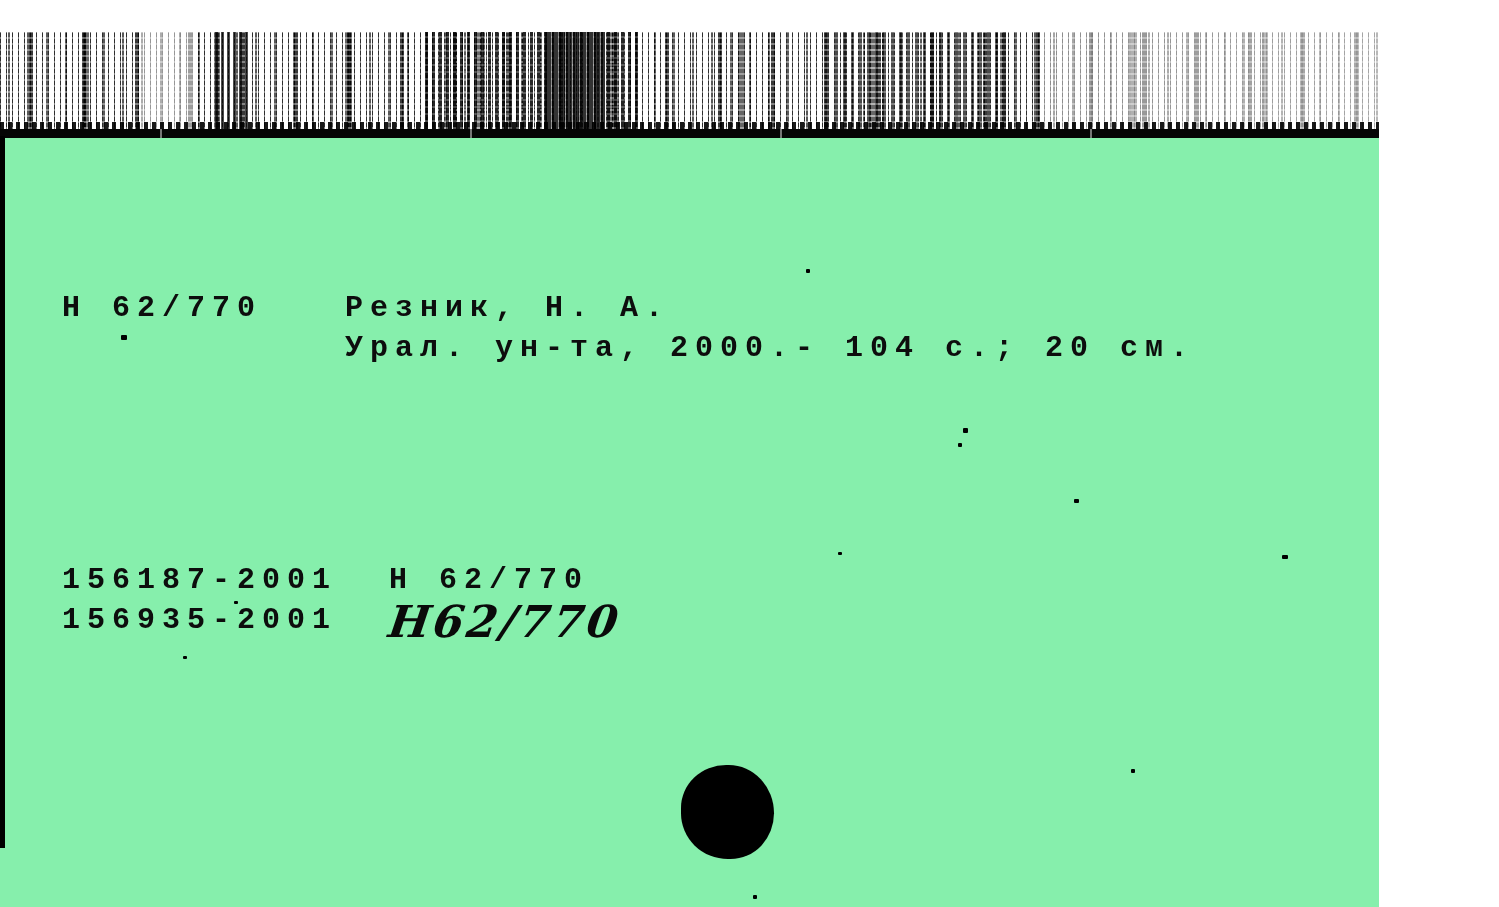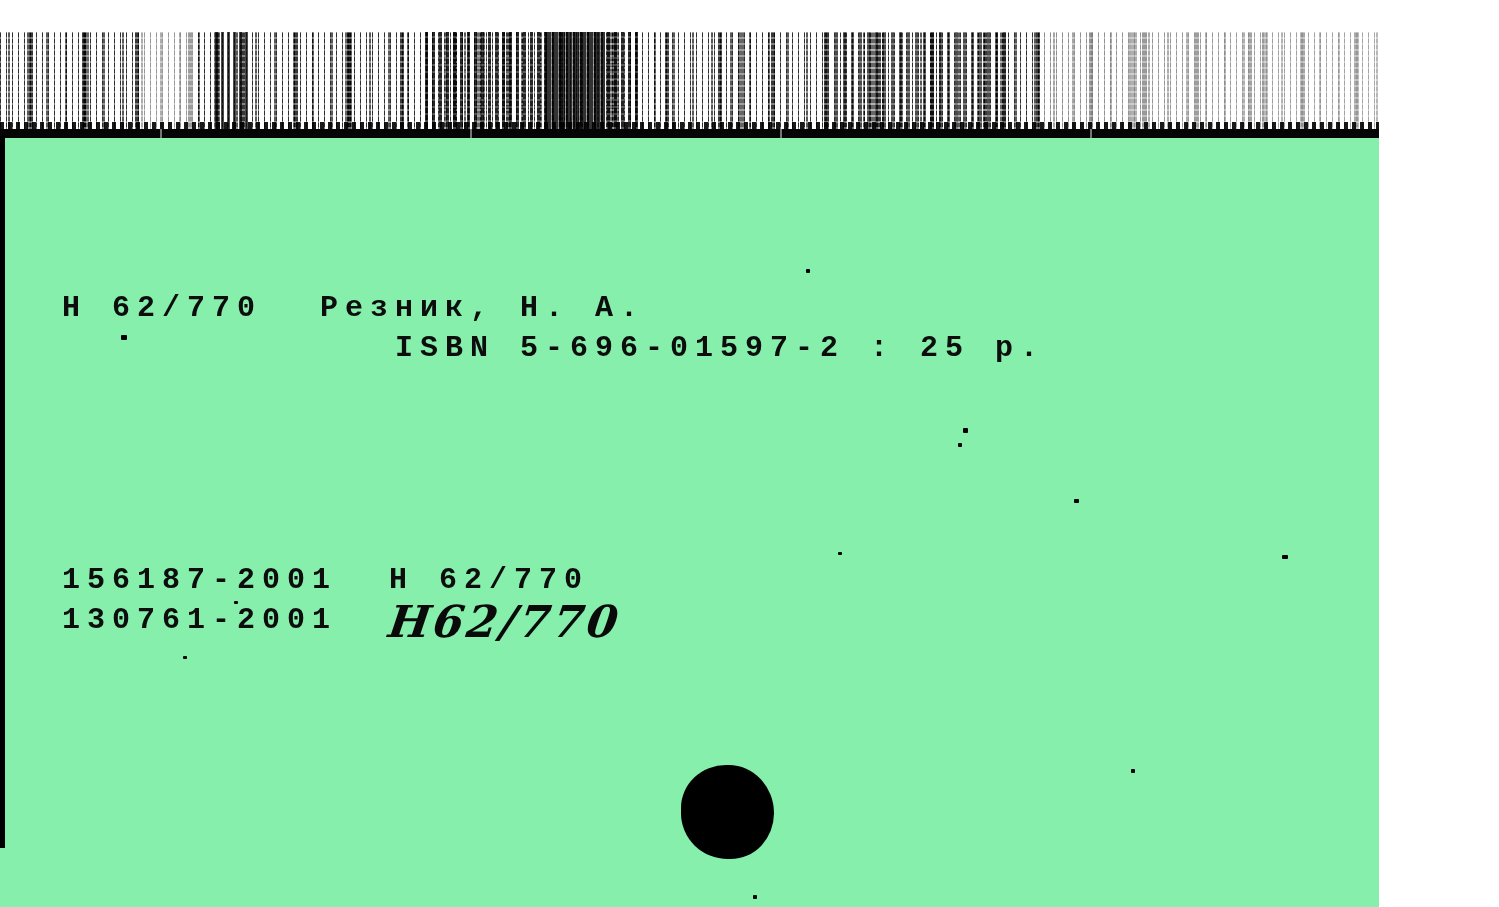--- a/index.html
+++ b/index.html
@@ -67,21 +67,21 @@
   
   .typed {
     color: #0d0d0d;
     font-family: "Liberation Mono", "DejaVu Sans Mono", monospace;
     font-weight: bold;
     font-size: 30px;
     letter-spacing: 7px;
     white-space: pre;
   }
   .call-number { position: absolute; left: 62px; top: 256px; line-height: 40px; }
-  .main-text   { position: absolute; left: 320px; top: 256px; }
+  .main-text   { position: absolute; left: 345px; top: 256px; }
   .main-text .line { line-height: 40px; height: 40px; }
 
   .accessions { position: absolute; left: 62px; top: 528px; }
   .acc-row { display: flex; align-items: center; height: 40px; line-height: 40px; }
   .acc-call { margin-left: 52px; }
   .handwritten {
     font-family: "DejaVu Serif", serif;
     font-style: italic;
     font-weight: bold;
     font-size: 44px;
@@ -120,30 +120,30 @@
   <div class="border-left"></div>
   <div class="border-right"></div>
   <div class="border-right-bump"></div>
   <div class="bump-notch"></div>
   <div class="bottom-line"></div>
 
   <div class="typed call-number">Н 62/770</div>
 
   <div class="main-text">
     <div class="typed line">Резник, Н. А.</div>
-    <div class="typed line">   ISBN 5-696-01597-2 : 25 р.</div>
+    <div class="typed line">Урал. ун-та, 2000.- 104 с.; 20 см.</div>
   </div>
 
   <div class="accessions">
     <div class="acc-row">
       <span class="typed">156187-2001</span>
       <span class="typed acc-call">Н 62/770</span>
     </div>
     <div class="acc-row">
-      <span class="typed">130761-2001</span>
+      <span class="typed">156935-2001</span>
       <span class="acc-call handwritten">Н62/770</span>
     </div>
   </div>
 
   <div class="hole-punch"></div>
 
   <div class="speck" style="left:121px;top:303px;width:6px;height:5px;"></div>
   <div class="speck" style="left:806px;top:237px;width:4px;height:4px;"></div>
   <div class="speck" style="left:963px;top:396px;width:5px;height:5px;"></div>
   <div class="speck" style="left:958px;top:411px;width:4px;height:4px;"></div>

